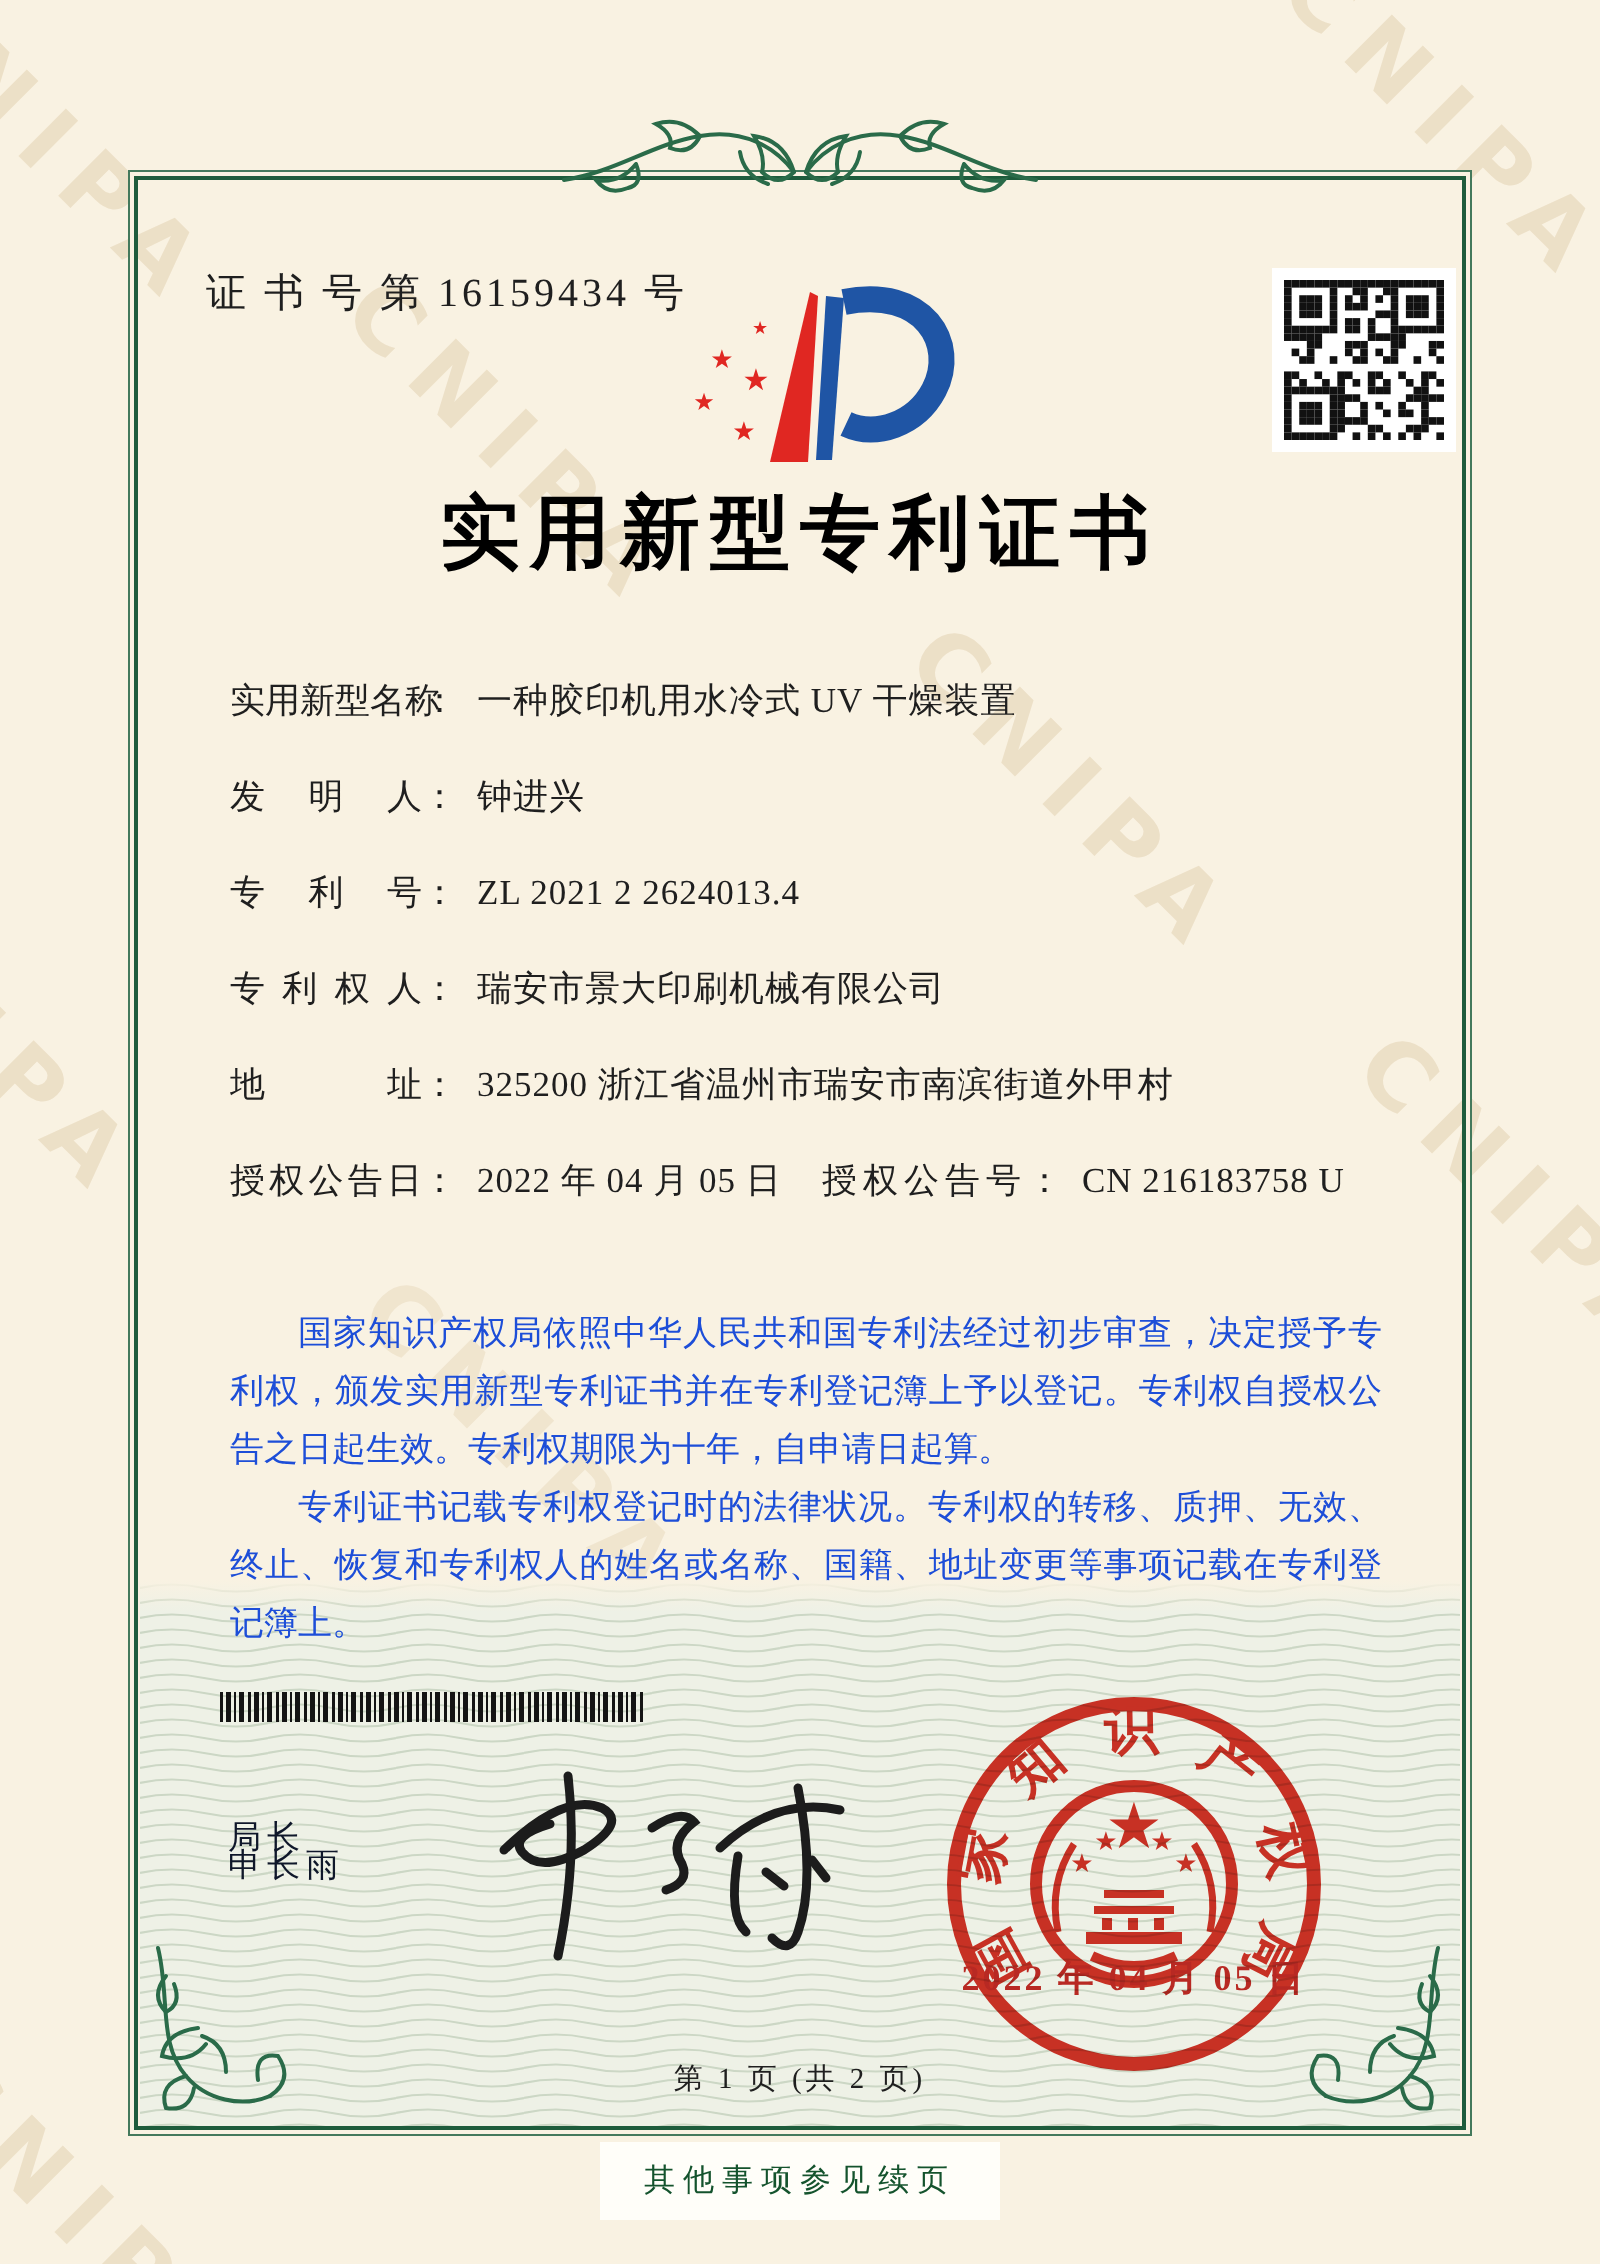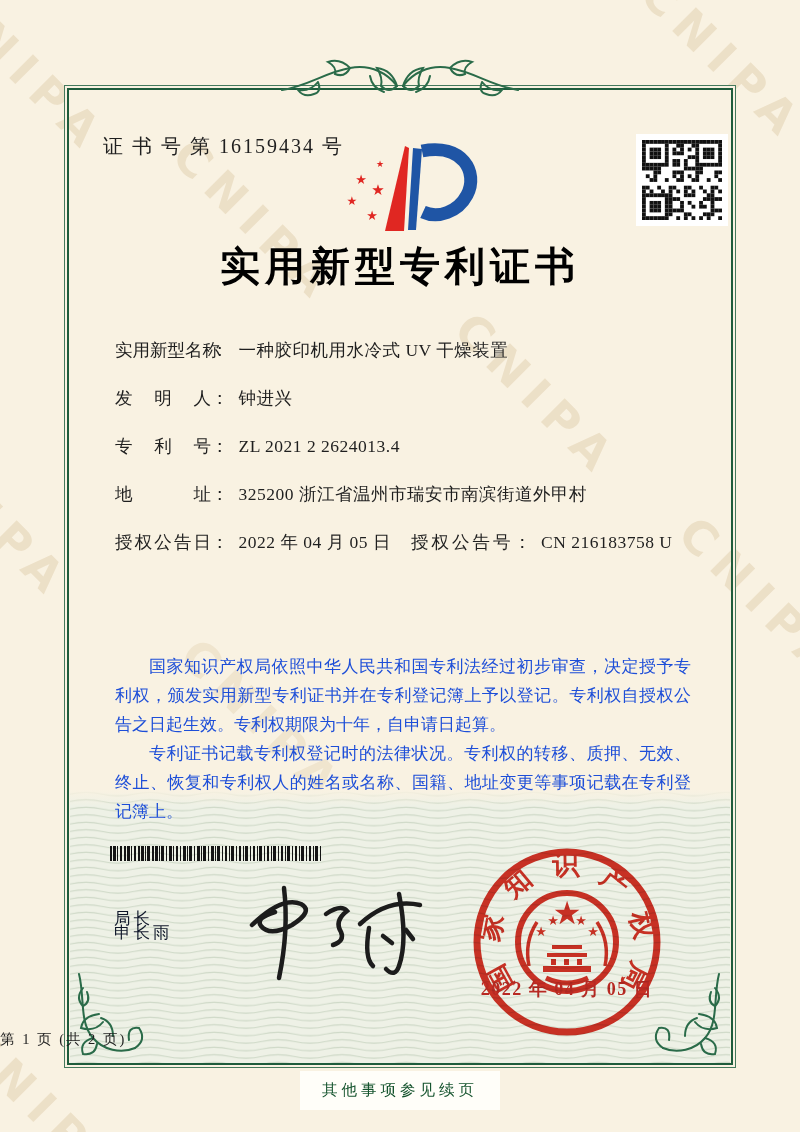--- a/index.html
+++ b/index.html
@@ -65,21 +65,21 @@
       #141414 0 1.5px,transparent 1.5px 3px,
       #141414 3px 5.5px,transparent 5.5px 7px,
       #141414 7px 8px,transparent 8px 9.5px,
       #141414 9.5px 12px,transparent 12px 14px);}
   .signer{position:absolute;z-index:4;left:114px;font-size:16.5px;letter-spacing:3px;
     font-family:"DejaVu Sans","Liberation Sans",sans-serif;color:#0f172a;}
   .signer-title{top:908px;}
   .signer-name{top:922px;font-family:Liberation Mono, monospace;}
   .signature{position:absolute;z-index:5;left:222px;top:868px;}
   .seal{position:absolute;z-index:6;left:468px;top:846px;mix-blend-mode:multiply;opacity:.95;}
-  .page-num{position:absolute;z-index:4;left:0;right:0;top:1030px;text-align:left;
+  .page-num{position:absolute;z-index:4;left:0;right:0;top:1030px;text-align:center;
     font-size:14.5px;letter-spacing:2px;}
   .cont-note{position:absolute;z-index:4;left:50%;top:1071px;transform:translateX(-50%);
     background:#fffef9;padding:9px 22px;font-size:15.5px;letter-spacing:4px;color:#14532d;}
 </style>
 </head>
 <body>
 
 <div id="page">
 
   <div class="wm wm1">CNIPA</div>
@@ -388,20 +388,23 @@
     <div class="frow">
       <span class="flabel">实用新型名称</span><span class="fcolon">：</span><span class="fvalue">一种胶印机用水冷式 UV 干燥装置</span>
     </div>
     <div class="frow">
       <span class="flabel">发明人</span><span class="fcolon">：</span><span class="fvalue">钟进兴</span>
     </div>
     <div class="frow">
       <span class="flabel">专利号</span><span class="fcolon">：</span><span class="fvalue">ZL 2021 2 2624013.4</span>
     </div>
     <div class="frow">
+      <span class="flabel">专利权人</span><span class="fcolon">：</span><span class="fvalue">瑞安市景大印刷机械有限公司</span>
+    </div>
+    <div class="frow">
       <span class="flabel">地址</span><span class="fcolon">：</span><span class="fvalue">325200 浙江省温州市瑞安市南滨街道外甲村</span>
     </div>
     <div class="frow">
       <span class="flabel">授权公告日</span><span class="fcolon">：</span><span class="fvalue">2022 年 04 月 05 日</span>
       <span class="grant2">
         <span class="flabel">授权公告号</span><span class="fcolon">：</span><span class="fvalue">CN 216183758 U</span>
       </span>
     </div>
   </div>
 

